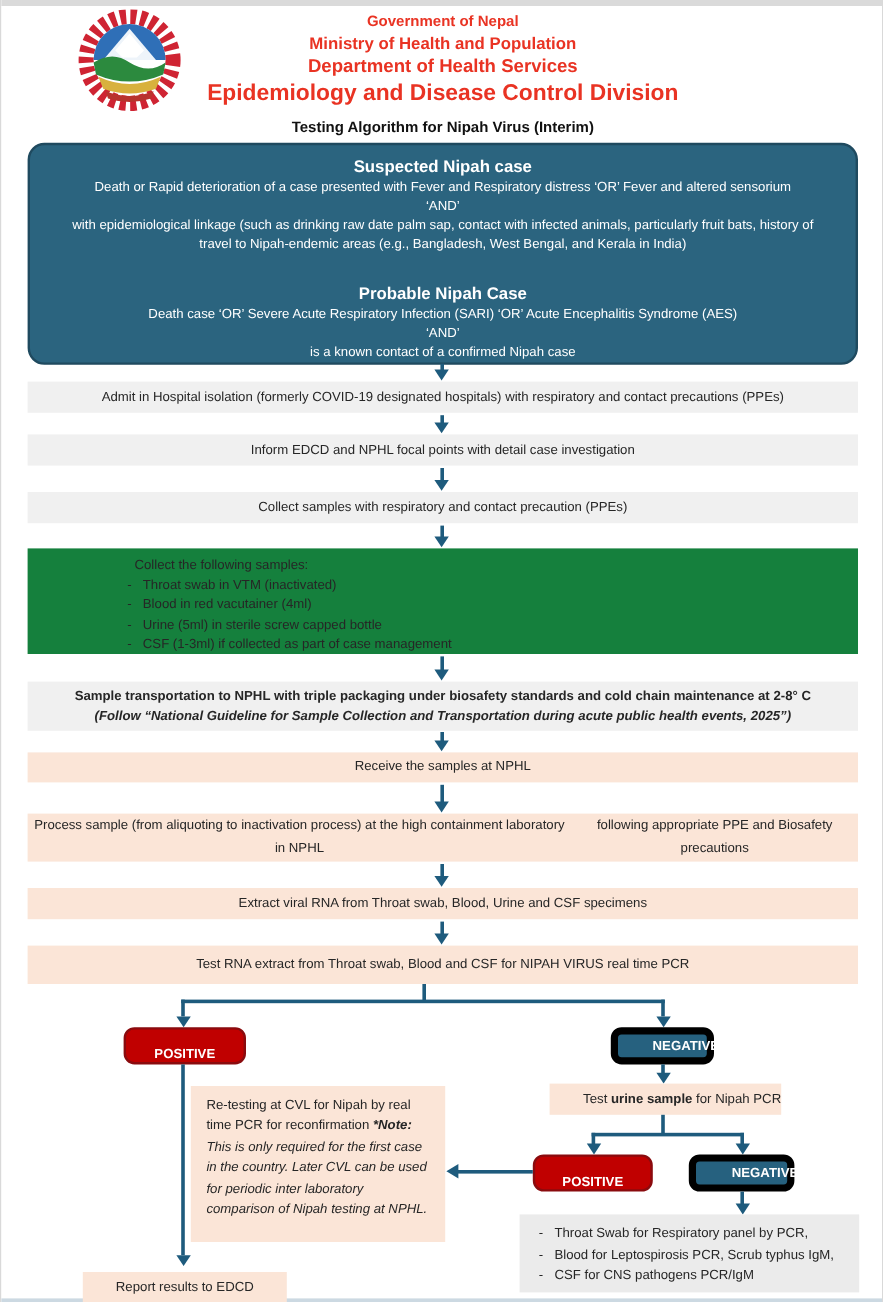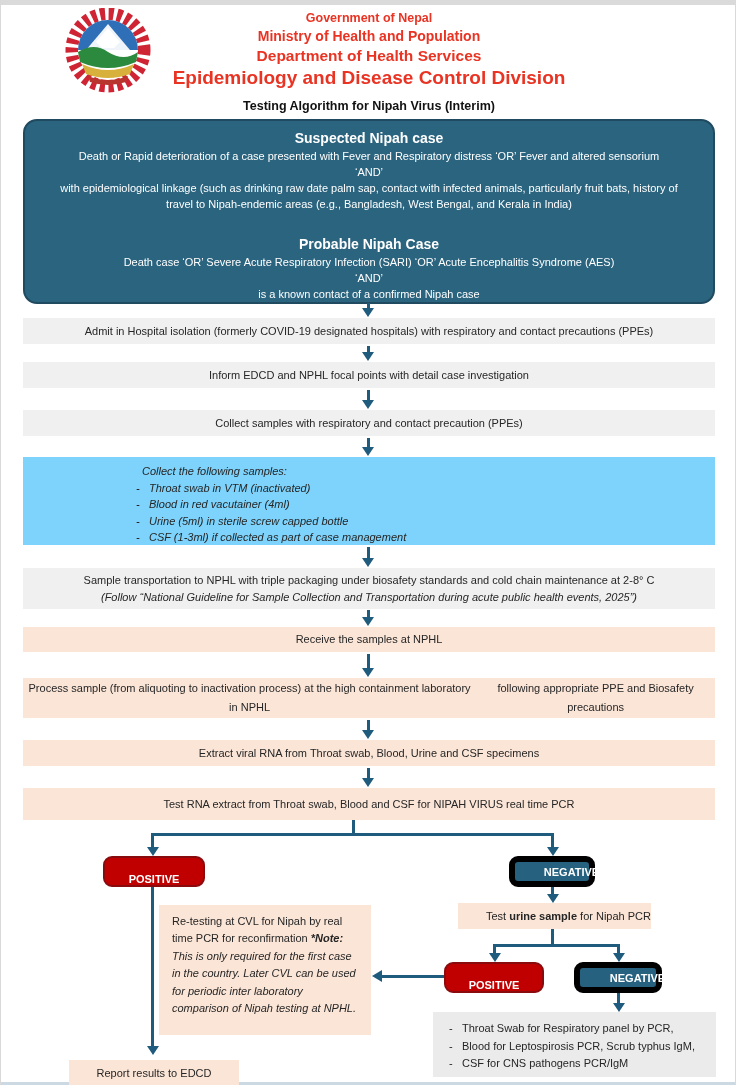--- a/index.html
+++ b/index.html
@@ -33,27 +33,27 @@
   .bluebox .ttl{font-size:14px;font-weight:bold;margin:2px 0 3px 0;}
   .bluebox .bd{font-size:11px;line-height:1.45;}
   .gap{height:21px;}
 
   
   .step{left:22px;width:692px;display:flex;align-items:center;justify-content:center;
         text-align:center;font-size:11px;line-height:1.5;}
   .graybg{background:#f0f0f0;}
   .peachbg{background:#fbe5d7;}
 
-  .listbox{left:22px;top:457px;width:692px;height:88px;background:#7dd3fc;
-           font-size:11px;padding:6px 0 0 113px;line-height:16.6px;font-style:italic;}
+  .listbox{left:22px;top:457px;width:692px;height:88px;background:#15803d;
+           font-size:11px;padding:6px 0 0 83px;line-height:16.6px;}
   .li{display:flex;}
   .li .dash{width:13px;flex:0 0 13px;}
   .listtitle{padding-left:6px;}
 
-  .transport{top:568px;height:41px;flex-direction:column;}
+  .transport{top:568px;height:41px;flex-direction:column;font-weight:bold;}
   .italic{font-style:italic;}
 
   .process{top:678px;height:40px;line-height:1.75;}
 
   
   .pill{border-radius:9px;color:#fff;font-size:11px;font-weight:bold;
         display:flex;align-items:center;justify-content:center;}
   .pos{background:#c00000;border:2px solid #8a0b0e;align-items:flex-end;}
   .neg{background:#26617f;border:6px solid #000000;padding-left:39px;}
 

